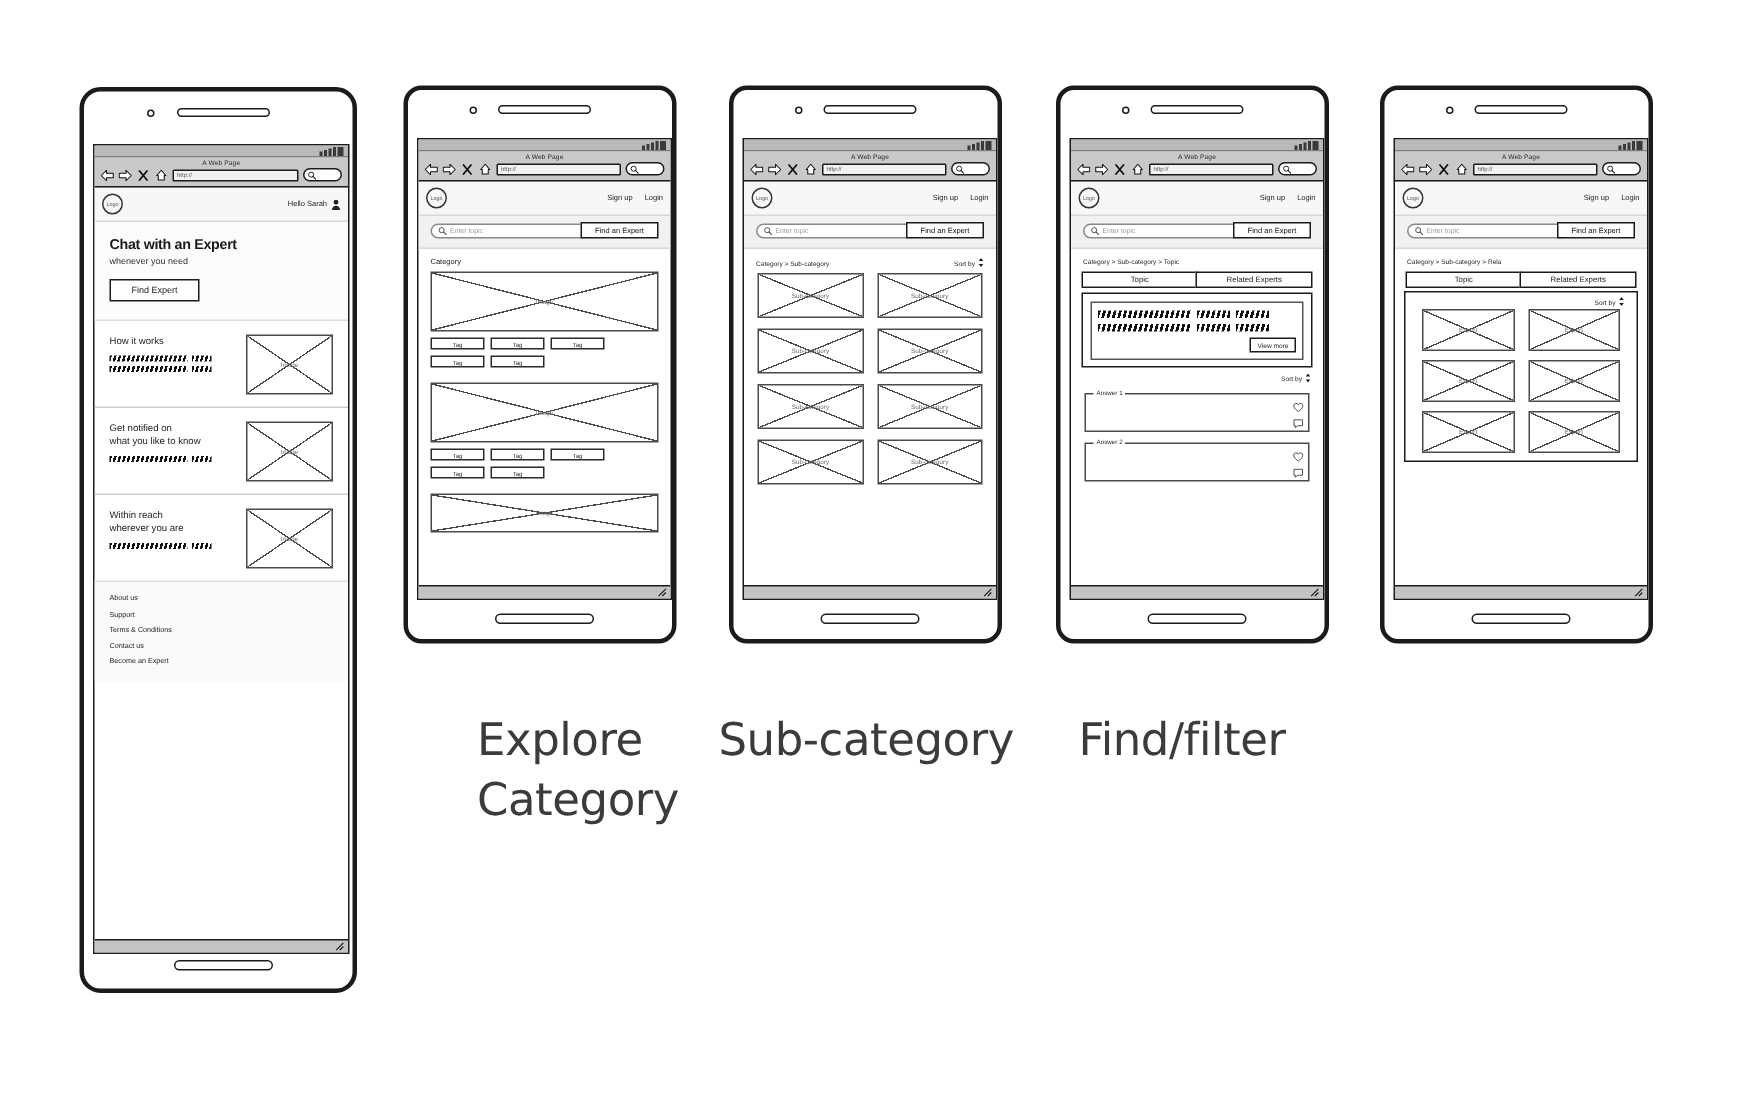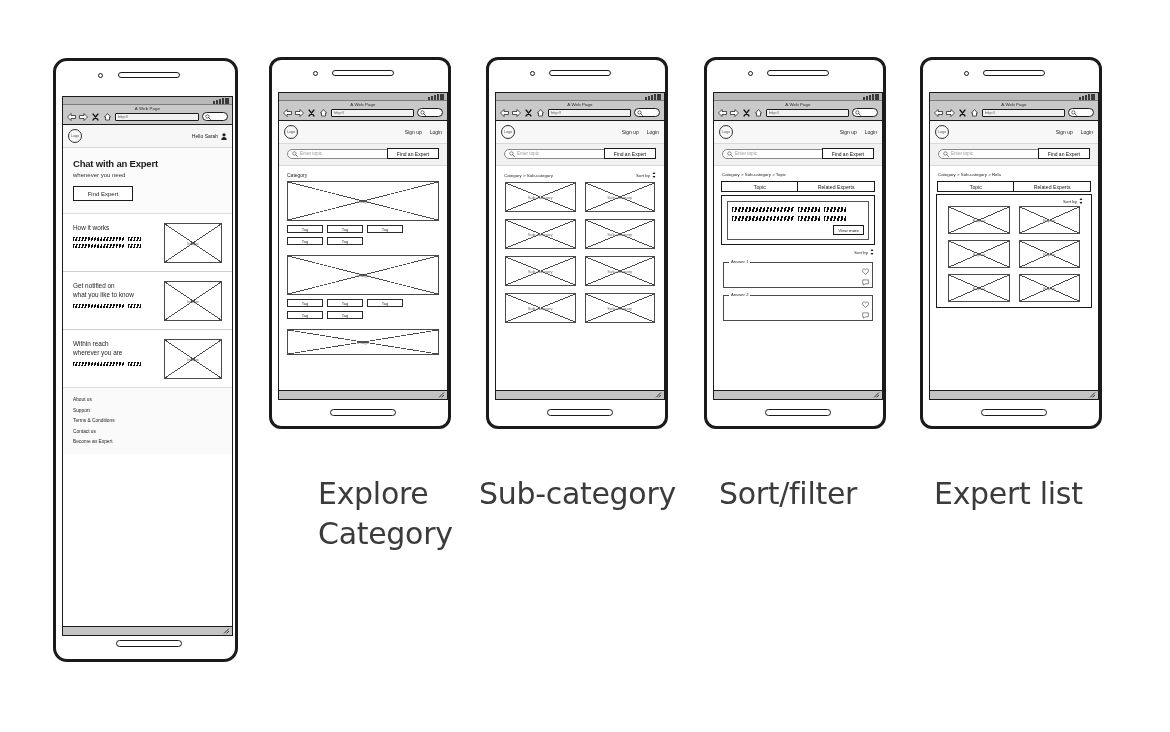--- a/index.html
+++ b/index.html
@@ -685,16 +685,15 @@
         <svg class="grip" viewBox="0 0 10 10">
             <path d="M9 1L1 9M9 5l-4 4" stroke="#1b1b1b" stroke-width="1.4"></path>
           </svg>
       </div>
     </div>
   </div>
 
   <div class="caption" style="left:295px;top:474px;white-space:pre-line;margin-left:23px;">Explore
 Category</div>
   <div class="caption" style="left:479px;top:474px;">Sub-category</div>
-  <div class="caption" style="left:719px;top:474px;">Sort/filter</div>
-  <div class="caption" style="left:934px;top:474px;">Expert list</div>
+  <div class="caption" style="left:719px;top:474px;">Find/filter</div>
 
 </div>
 
 </body></html>

